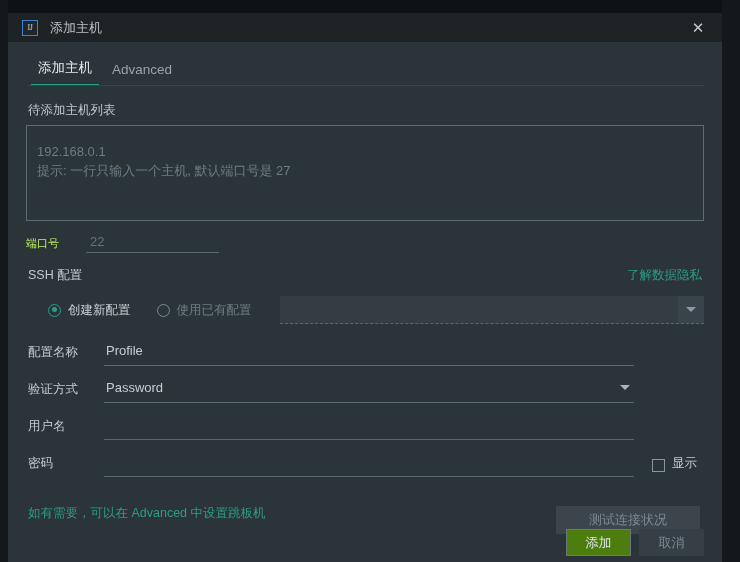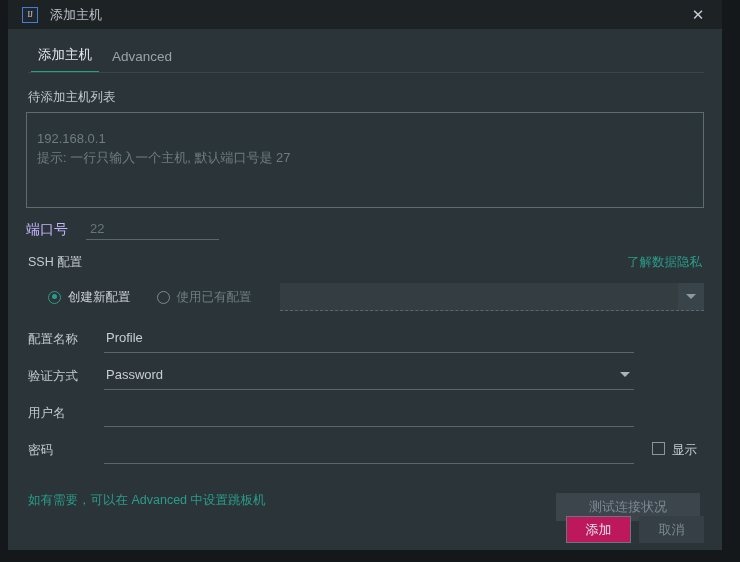--- a/index.html
+++ b/index.html
@@ -32,21 +32,21 @@
     position: absolute; left: 722px; top: 0; width: 18px; height: 562px;
     background: #14181b;
   }
   .edge-bottom {
     position: absolute; left: 0; top: 550px; width: 740px; height: 12px;
     background: #14181b;
   }
 
   .dialog {
     position: absolute;
-    left: 8px; top: 0;
+    left: 8px; top: 13px;
     width: 714px; height: 550px;
     background: #2b3438;
   }
 
   
   .titlebar {
     position: relative;
     height: 29px;
     background: #1d2225;
     display: flex;
@@ -135,22 +135,22 @@
   }
 
   
   .port-row {
     display: flex;
     align-items: center;
     margin-top: 12px;
   }
   .port-label {
     width: 60px;
-    font-size: 14px;
-    color: #c4b5fd;
+    font-size: 11px;
+    color: #bef264;
   }
   .underline-input {
     border: none;
     border-bottom: 1px solid #5b666d;
     background: transparent;
     color: #c8ced4;
     font-family: "Liberation Sans", sans-serif;
     font-size: 13px;
     padding: 1px 4px 3px 4px;
     outline: none;
@@ -276,21 +276,21 @@
   .arrow-inline {
     width: 0; height: 0;
     border-left: 5px solid transparent;
     border-right: 5px solid transparent;
     border-top: 5px solid #aab4bb;
     margin: 0 4px 3px 6px;
   }
 
   .show-check {
     display: flex;
-    align-items: flex-start;
+    align-items: flex-end;
     margin-left: 18px;
     cursor: pointer;
   }
   .show-check .box {
     width: 13px; height: 13px;
     border: 1px solid #8b959c;
     background: #2b3438;
     box-sizing: border-box;
     margin-right: 7px;
   }
@@ -325,21 +325,21 @@
     cursor: pointer;
   }
   .footer-btns {
     position: absolute;
     right: 18px; top: 516px;
     display: flex;
     gap: 8px;
   }
   .btn-add {
     width: 65px; height: 27px;
-    background: #be185d;
+    background: #4d7c0f;
     color: #dfe5ea;
     border: 1px solid #6a767e;
     box-sizing: border-box;
   }
   .btn-cancel {
     width: 65px; height: 27px;
     background: #353f45;
     color: #7b8992;
   }
 

